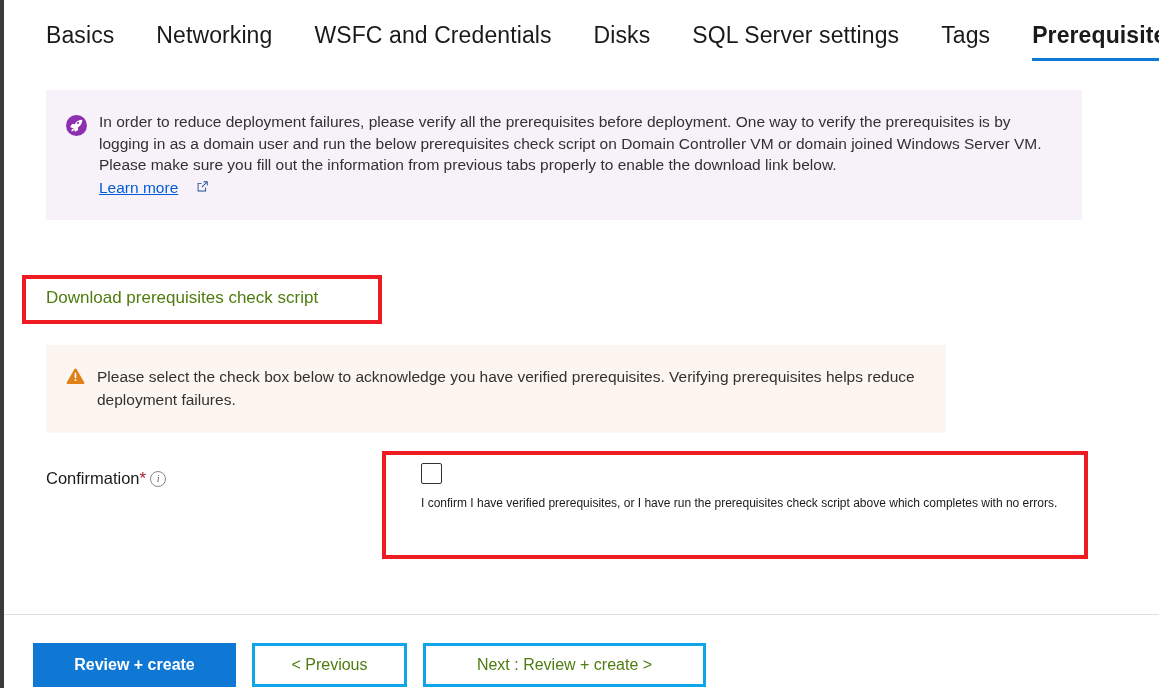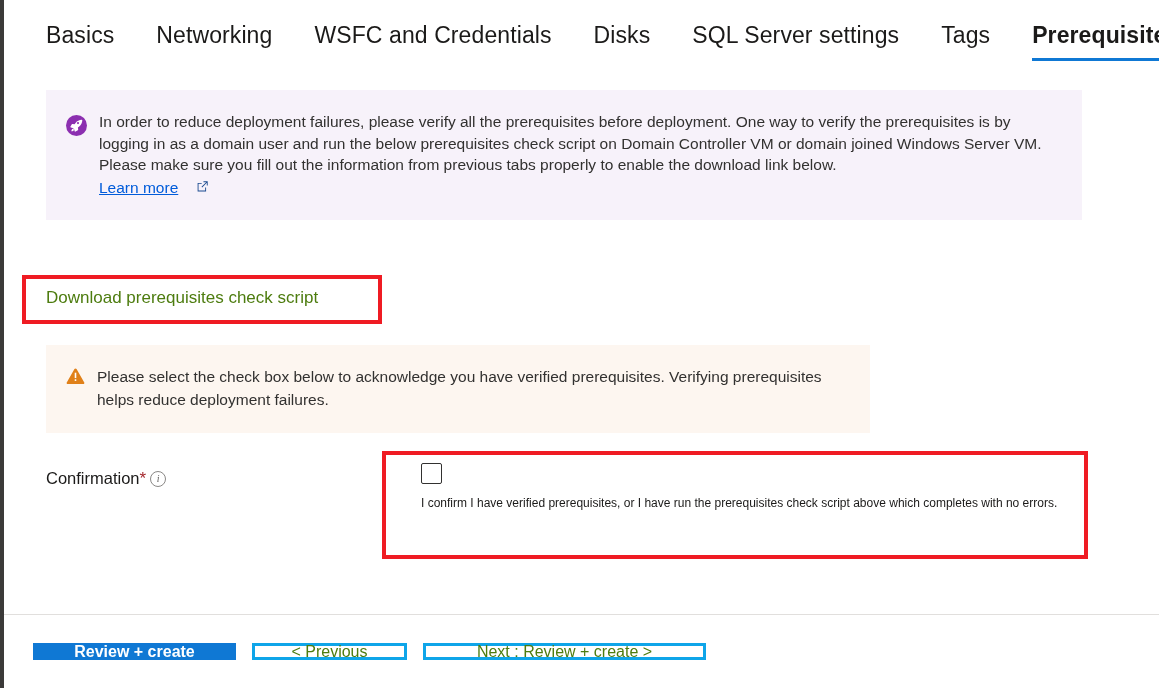--- a/index.html
+++ b/index.html
@@ -116,21 +116,21 @@
     color: #4d7c0f;
     cursor: pointer;
     white-space: nowrap;
   }
 
   
   .warn-banner {
     position: absolute;
     left: 46px;
     top: 345px;
-    width: 824px;
+    width: 900px;
     background: #fdf6f0;
     padding: 20px 20px 22px 20px;
     display: flex;
     align-items: flex-start;
   }
   .warn-ico {
     flex: 0 0 auto;
     margin-top: 2px;
     margin-right: 12px;
   }
@@ -212,21 +212,21 @@
     position: absolute;
     left: 33px;
     top: 643px;
     display: flex;
     align-items: center;
     gap: 16px;
   }
   .btn {
     font-family: "Liberation Sans", sans-serif;
     font-size: 16px;
-    height: 17px;
+    height: 44px;
     padding: 0 20px;
     display: inline-flex;
     align-items: center;
     justify-content: center;
     cursor: pointer;
     white-space: nowrap;
   }
   .btn-primary {
     background: #0f78d4;
     color: #ffffff;

